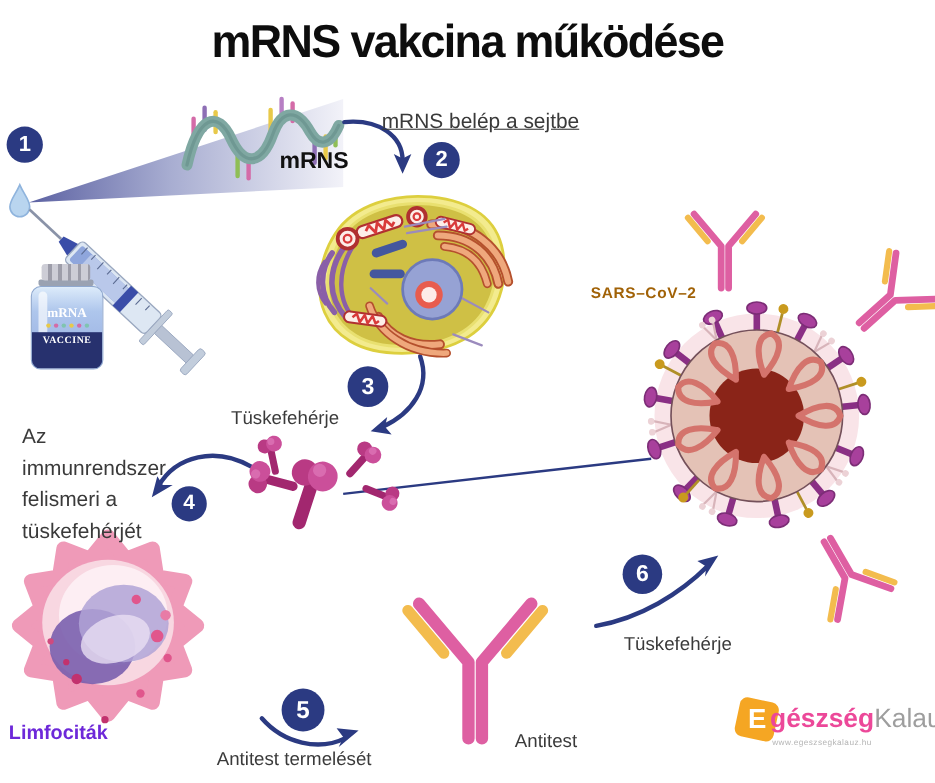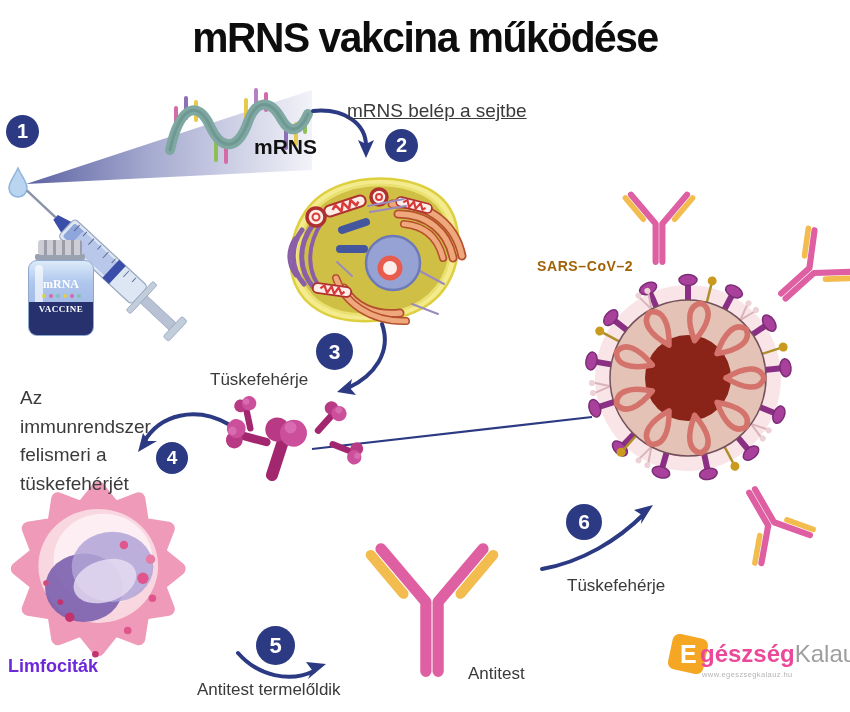--- a/index.html
+++ b/index.html
@@ -387,21 +387,21 @@
 
   <div class="txt t-step2 lbl">mRNS belép a sejtbe</div>
   <div class="txt t-mrns">mRNS</div>
   <div class="txt t-spike lbl">Tüskefehérje</div>
   <div class="txt t-virus">SARS–CoV–2</div>
   <div class="txt t-step4 lbl pre">Az
 immunrendszer
 felismeri a
 tüskefehérjét</div>
   <div class="txt t-lymph">Limfociták</div>
-  <div class="txt t-step5 lbl">Antitest termelőldik</div>
+  <div class="txt t-step5 lbl">Antitest termelését</div>
   <div class="txt t-antibody lbl">Antitest</div>
   <div class="txt t-step6 lbl">Tüskefehérje</div>
 
   <div class="logo">
     <div class="mark">
       <span>E</span>
     </div>
     <div class="words"><span class="o">gészség</span><span class="g">Kalauz</span></div>
     <div class="url">www.egeszsegkalauz.hu</div>
   </div>

